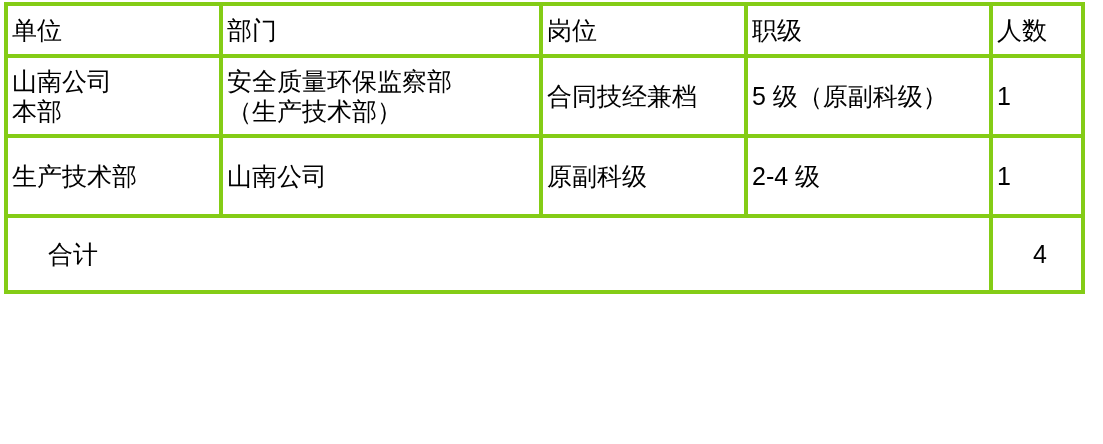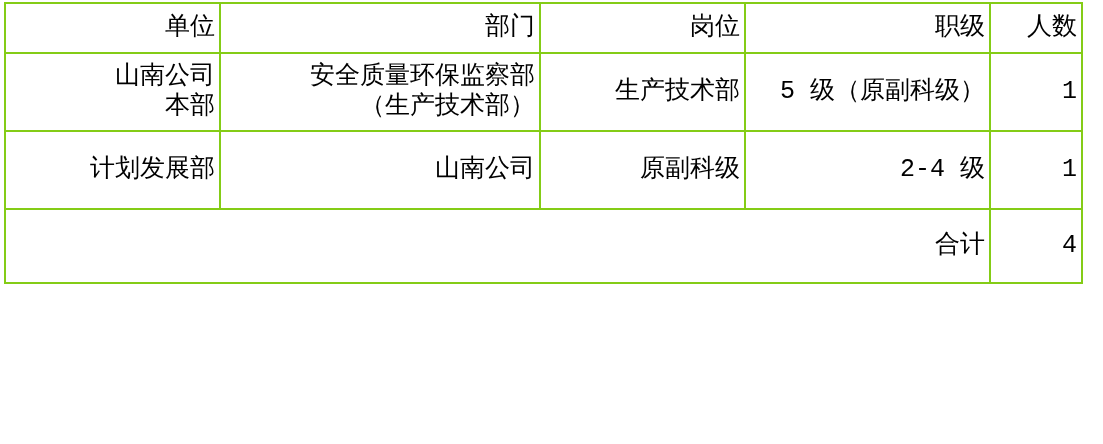--- a/index.html
+++ b/index.html
@@ -19,27 +19,27 @@
     position: relative;
     box-sizing: border-box;
   }
   table.job-table {
     border-collapse: collapse;
     table-layout: fixed;
     width: 1077px;
     margin: 2px 0 0 4px;
   }
   table.job-table td {
-    border: 2px solid #84cc16;
-    text-align: right;
+    border: 4px solid #84cc16;
+    text-align: left;
     vertical-align: middle;
     font-size: 25px;
     line-height: 1.22;
     padding: 6px 4px;
-    font-family: Liberation Mono, monospace;
+    font-family: Liberation Sans, sans-serif;
   }
   .col-unit    { width: 215px; }
   .col-dept    { width: 320px; }
   .col-post    { width: 205px; }
   .col-rank    { width: 245px; }
   .col-count   { width: 92px; }
 
   tr.head-row td {
     height: 44px;
     padding: 2px 4px;
@@ -87,36 +87,36 @@
           </span>
         </td>
         <td>
           <span class="cell-lines">
             <span>安全质量环保监察部</span>
             <span>（生产技术部）</span>
           </span>
         </td>
         <td>
           <span class="cell-lines">
-            <span>生产技术部</span>
+            <span>合同技经兼档</span>
           </span>
         </td>
         <td>
           <span class="cell-lines">
             <span>5 级（原副科级）</span>
           </span>
         </td>
         <td>1</td>
       </tr>
 
 
       <tr class="body-row">
         <td>
           <span class="cell-lines">
-            <span>计划发展部</span>
+            <span>生产技术部</span>
           </span>
         </td>
         <td>
           <span class="cell-lines">
             <span>山南公司</span>
           </span>
         </td>
         <td>
           <span class="cell-lines">
             <span>原副科级</span>

